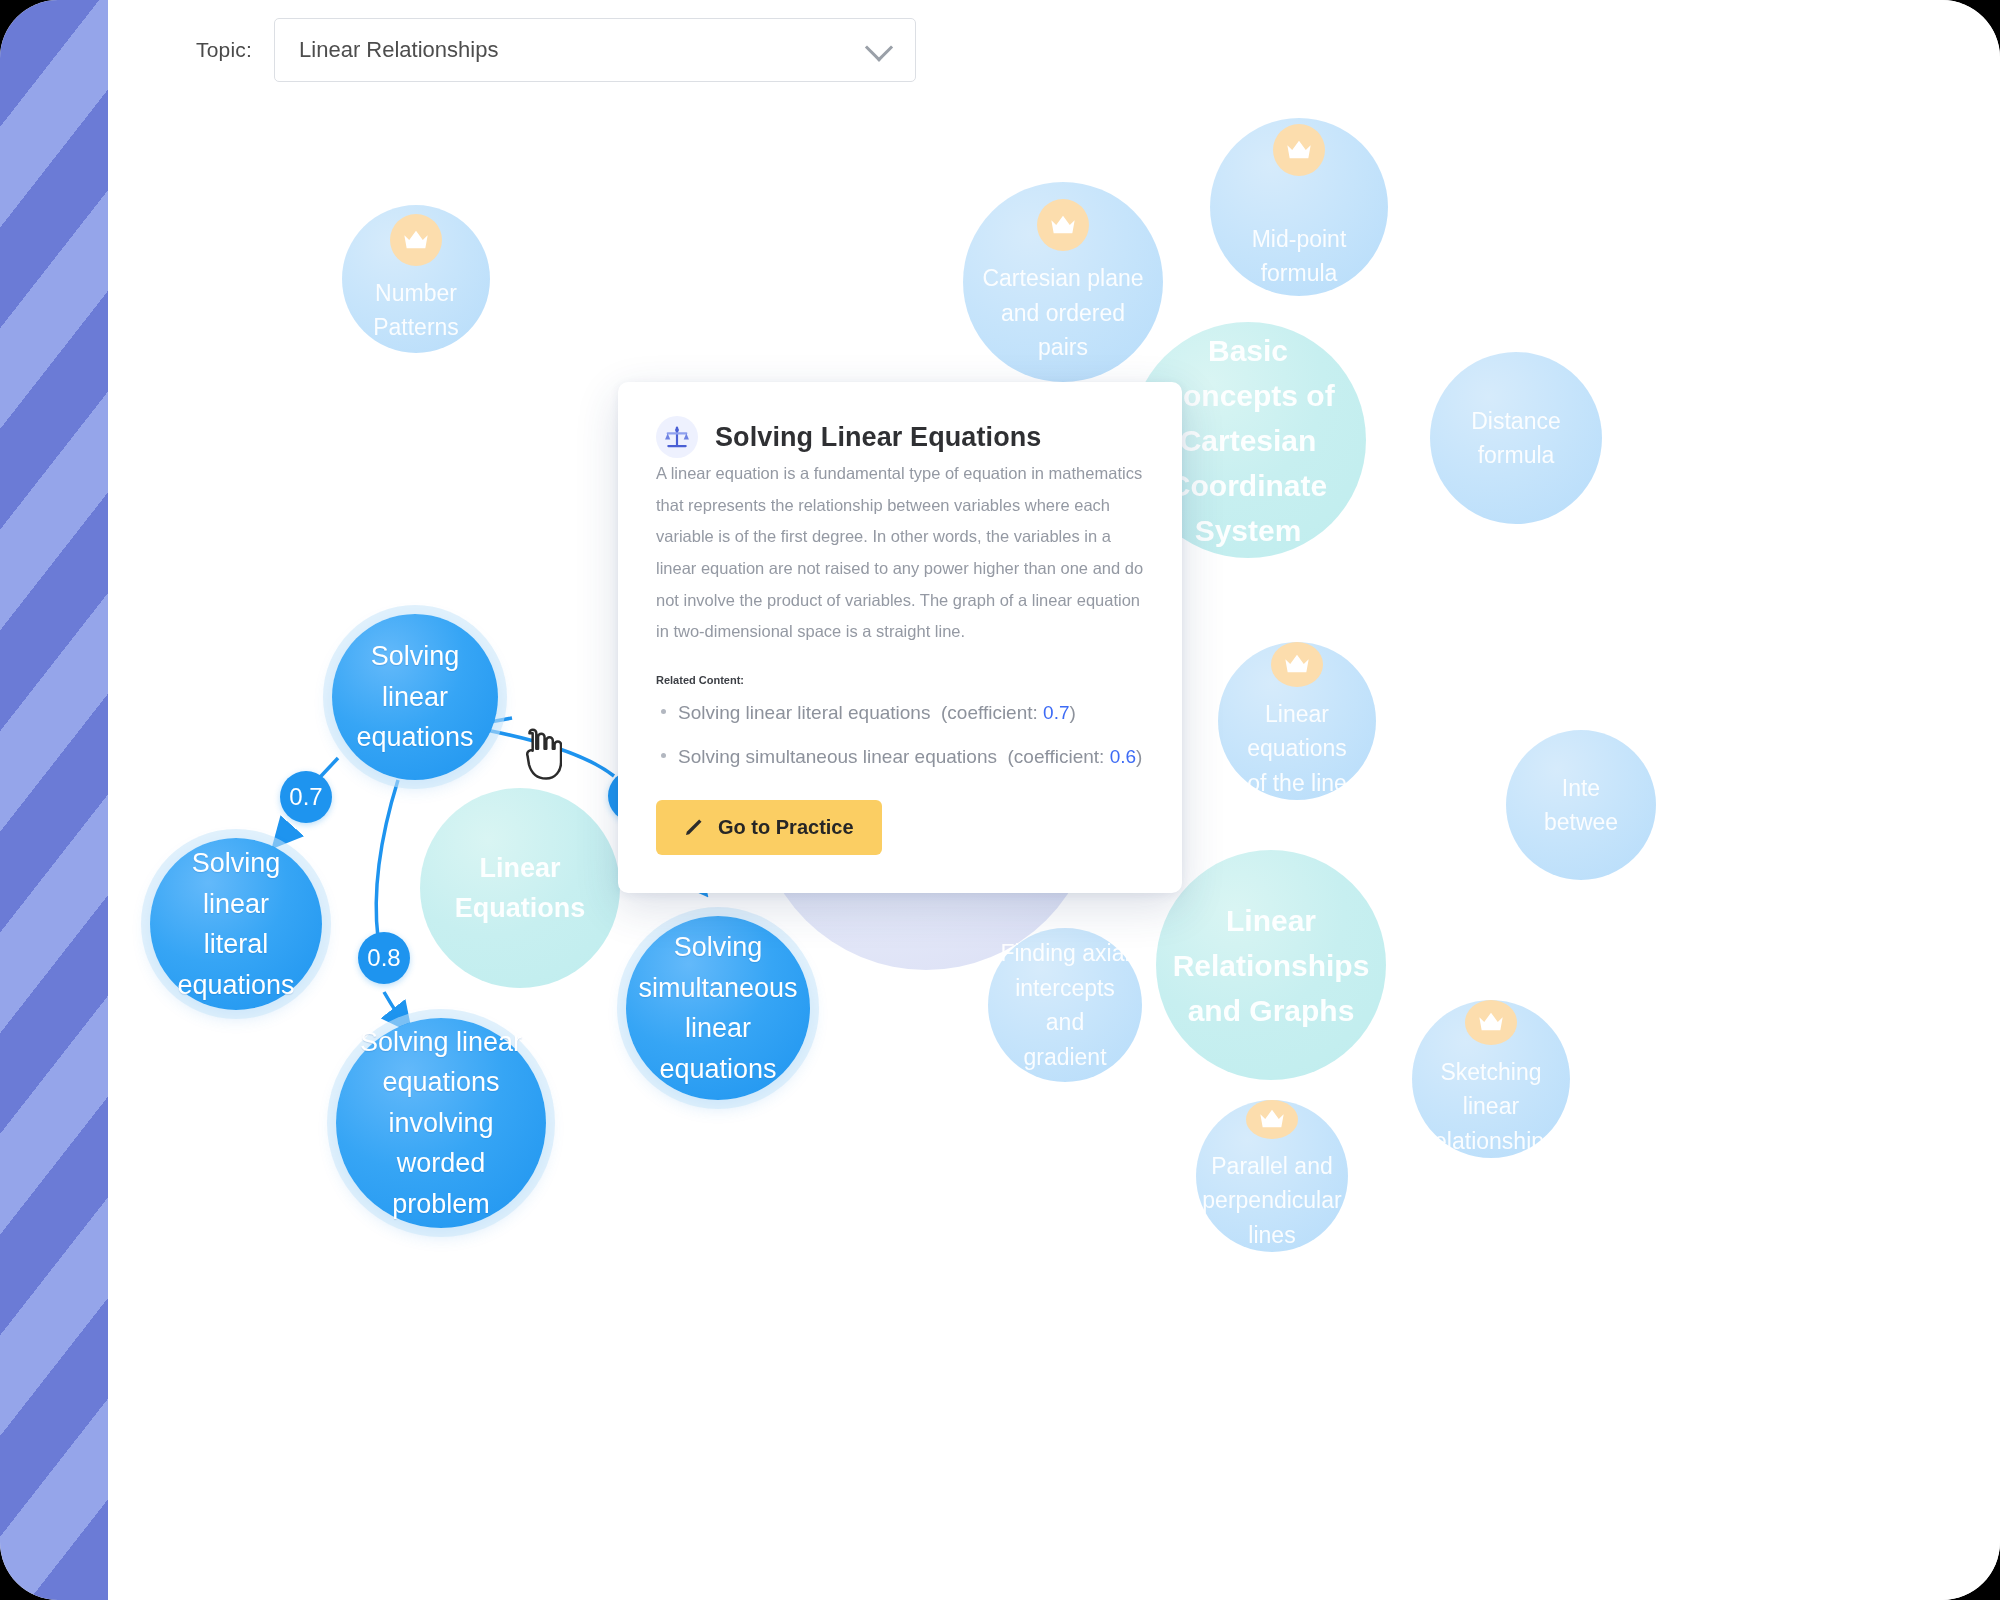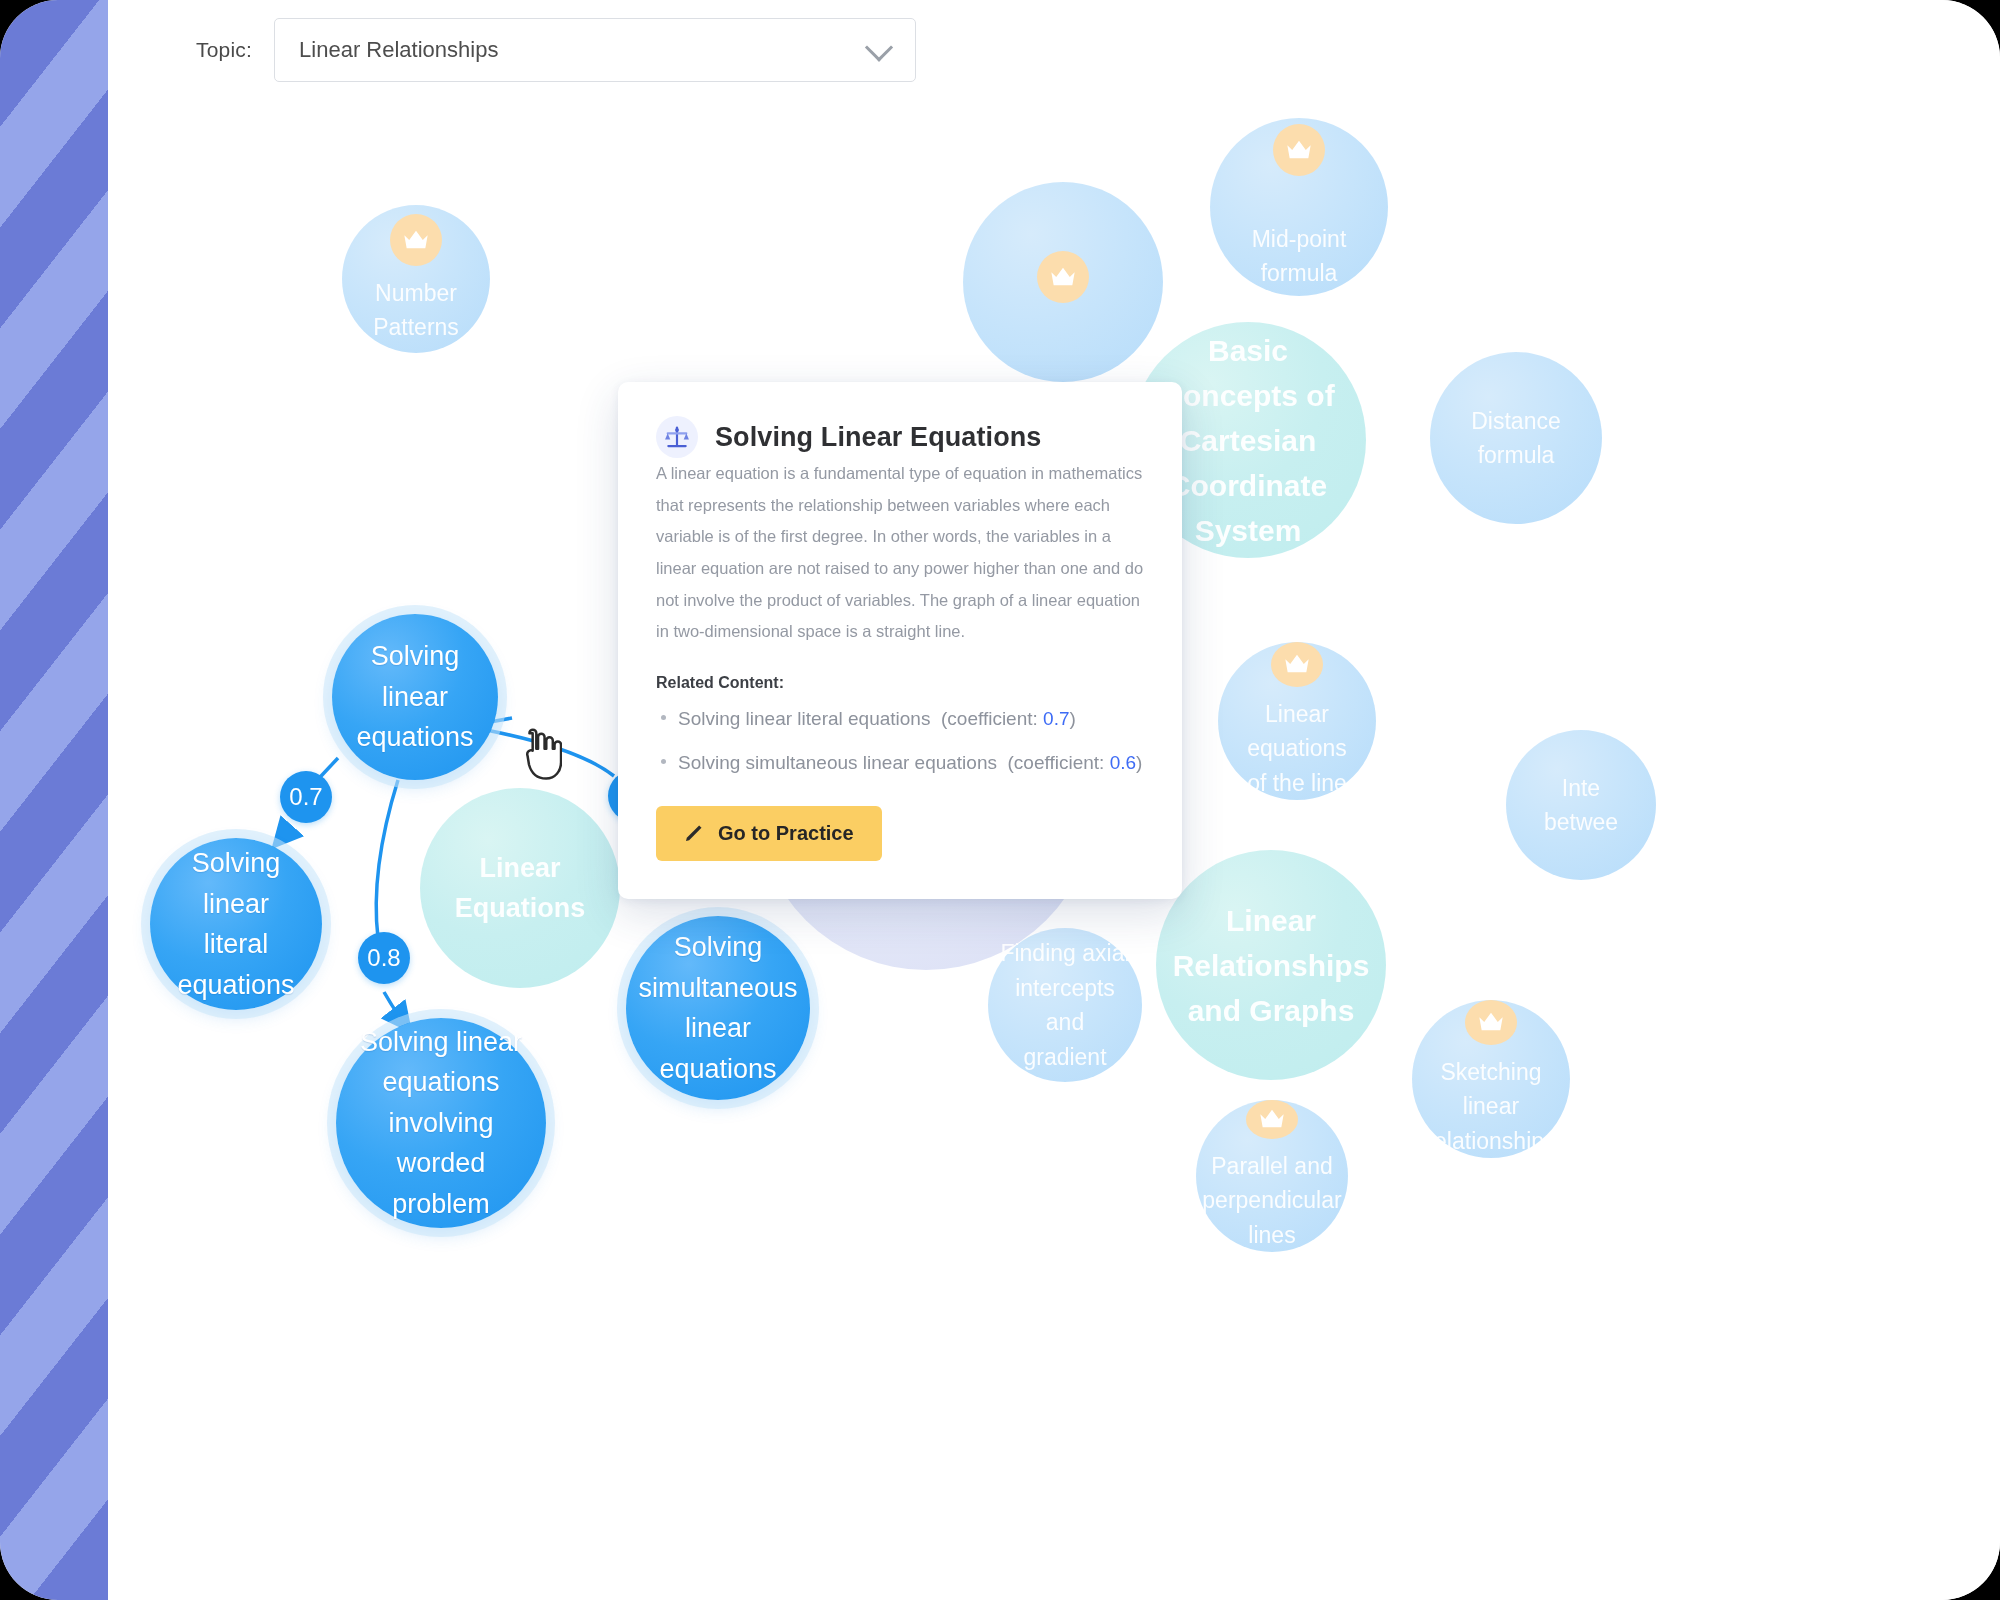--- a/index.html
+++ b/index.html
@@ -129,21 +129,21 @@
     width:42px;height:42px;border-radius:50%;
     background:#eef1fe;
     display:flex;align-items:center;justify-content:center;
     flex:0 0 auto;
   }
   .card-icon svg{width:26px;height:26px;display:block;}
   .card-title{font-size:27px;font-weight:bold;color:#2f3033;letter-spacing:.1px;}
   .card-body{
     font-size:16.5px;color:#9499a3;line-height:1.92;margin:0 0 26px 0;
   }
-  .rel-title{font-size:16px;font-weight:bold;color:#3c3f45;margin-bottom:13px;}
+  .rel-title{font-size:11px;font-weight:bold;color:#3c3f45;margin-bottom:13px;}
   ul.rel{list-style:none;margin:0 0 30px 0;padding:0;}
   ul.rel li{
     font-size:19px;color:#8d929c;line-height:1.45;
     margin-bottom:16px;padding-left:22px;position:relative;
   }
   ul.rel li:before{
     content:"";position:absolute;left:5px;top:10px;
     width:5px;height:5px;border-radius:50%;background:#b2b7c0;
   }
   .coef{color:#3d6bf5;}
@@ -184,20 +184,21 @@
       </div>
       <div class="lbl">Number Patterns</div>
     </div>
 
     <div class="node pale" style="left:855px;top:82px;width:200px;height:200px;">
       <div class="crown">
         <svg viewBox="0 0 24 20">
             <path d="M2 6l4.2 4L12 2l5.8 8L22 6l-2 11H4L2 6z" fill="#fff"></path>
           </svg>
       </div>
+      <div class="lbl">Cartesian plane<br>and ordered pairs</div>
     </div>
 
     <div class="node pale" style="left:1102px;top:18px;width:178px;height:178px;gap:36px;">
       <div class="crown">
         <svg viewBox="0 0 24 20">
             <path d="M2 6l4.2 4L12 2l5.8 8L22 6l-2 11H4L2 6z" fill="#fff"></path>
           </svg>
       </div>
       <div class="lbl">Mid-point formula</div>
     </div>

